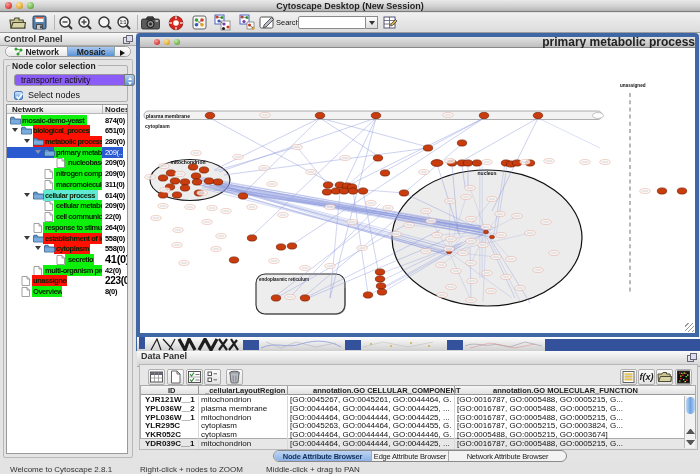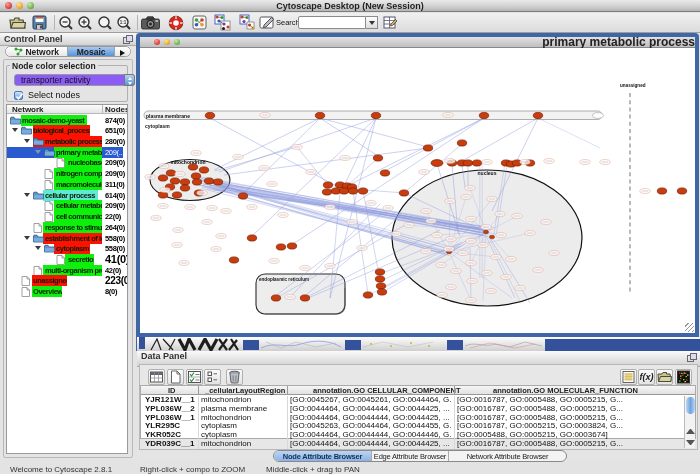--- a/index.html
+++ b/index.html
@@ -856,15 +856,15 @@
  </div>
  <div id="dtabs">
   <div class="dt sel" style="width:98px">Node Attribute Browser</div>
   <div class="dt" style="width:77px">Edge Attribute Browser</div>
   <div class="dt" style="border-right:none;width:117px">Network Attribute Browser</div>
  </div>
 </div>
 
 <div id="statusbar">
  <span style="position:absolute;left:10px;top:3px">Welcome to Cytoscape 2.8.1</span>
- <span style="position:absolute;left:140px;top:3px">Right-click + compo to ZOOM</span>
+ <span style="position:absolute;left:140px;top:3px">Right-click + nodes to ZOOM</span>
  <span style="position:absolute;left:266px;top:3px">Middle-click + drag to PAN</span>
 </div>
 
 </body></html>

